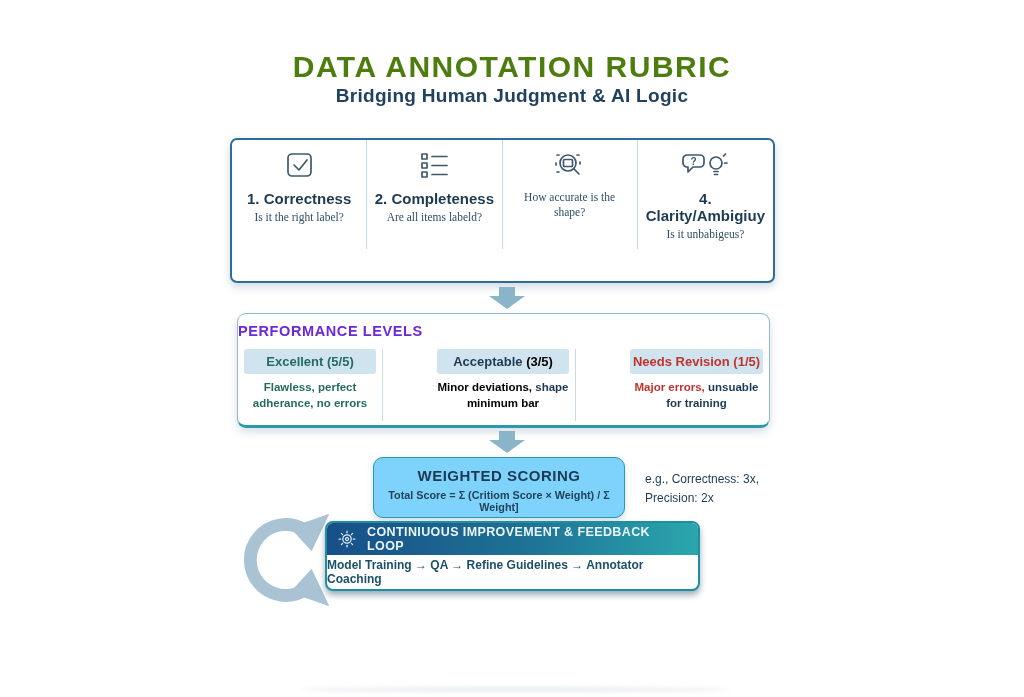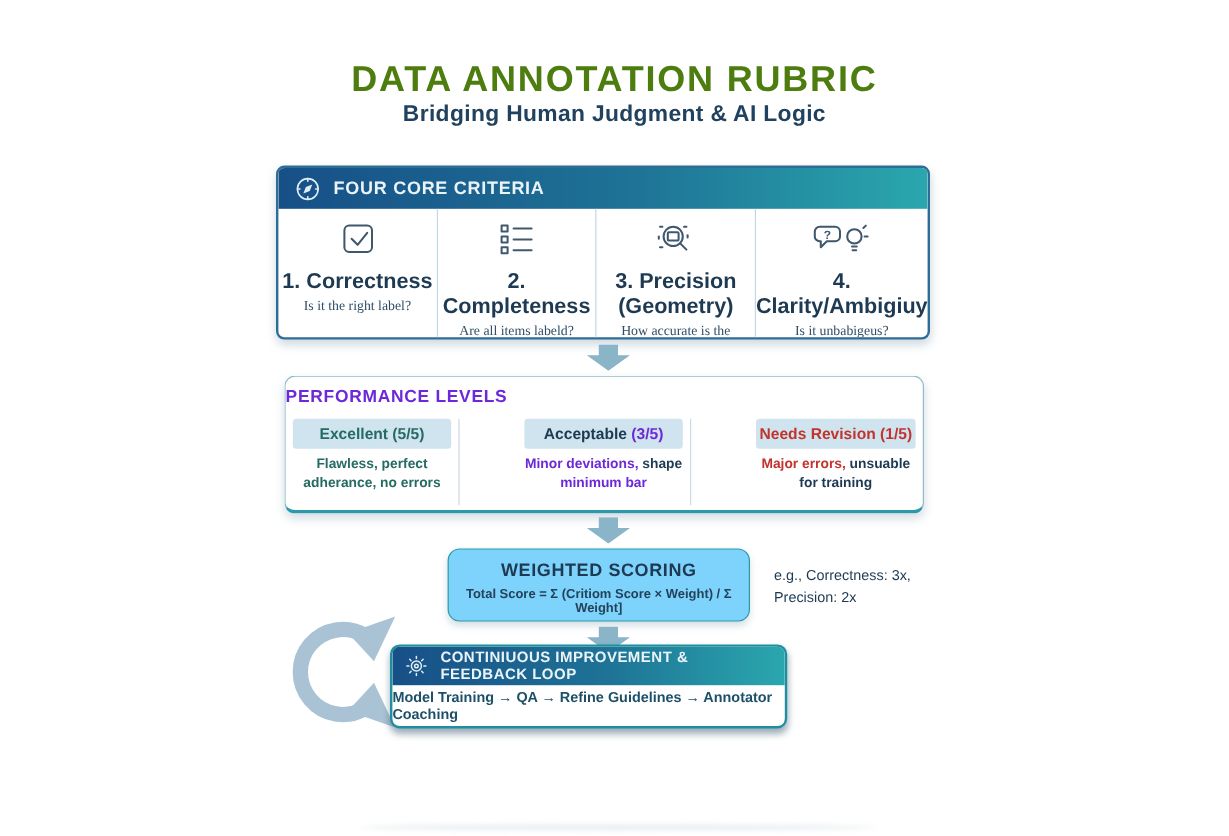--- a/index.html
+++ b/index.html
@@ -27,21 +27,21 @@
     display:flex; align-items:center; gap:10px; padding:0 13px;
     height:34px; background:linear-gradient(90deg,#174f87 0%, #1e7396 55%, #2aa7ae 100%);
     color:#eaf4f8; font-weight:bold; letter-spacing:0.6px;
   }
   .criteria-box .grad-header { font-size:15px; }
   .criteria-cols { display:grid; grid-template-columns:1fr 1fr 1fr 1fr; height:109px; }
   .ccol { border-right:1px solid #c3d8e2; padding-top:10px; text-align:center; }
   .ccol:last-child { border-right:none; }
   .cicon { height:36px; margin-bottom:4px; }
   .cicon svg { stroke:#3f586d; fill:none; stroke-width:1.7; stroke-linecap:round; stroke-linejoin:round; }
-  .ctitle { font-size:18px; font-weight:bold; color:#1d3a52; margin-bottom:3px; }
+  .ctitle { font-size:15px; font-weight:bold; color:#1d3a52; margin-bottom:3px; }
   .cdesc { font-size:11.5px; color:#2f4d66; line-height:1.3; padding:0 8px;font-family:Liberation Serif, serif; }
 
   
   .down-arrow { position:absolute; left:489px; width:36px; height:22px; }
   .down-arrow polygon { fill:#8ab4c8; }
   .arrow-1 { top:287px; }
   .arrow-2 { top:431px; }
   .arrow-3 { top:522px; }
 
   
@@ -53,39 +53,39 @@
   .perf-title { text-align:left; font-size:14.5px; font-weight:bold; color:#6d28d9;
     letter-spacing:0.6px; padding-top:9px; }
   .perf-cols { display:grid; grid-template-columns:1fr 1fr 1fr; margin-top:10px; height:72px;gap:48px; }
   .pcol { border-right:1px solid #ccdae2; padding:0 6px; }
   .pcol:last-child { border-right:none; }
   .pband { background:#cfe4ef; border-radius:3px; height:25px; line-height:25px;
     text-align:center; font-size:13px; font-weight:bold; }
   .pdesc { text-align:center; font-size:11.5px; font-weight:600; line-height:1.35; padding-top:6px; }
   .c-navy { color:#1d3a52; }
   .c-green { color:#256b62; }
-  .c-orange { color:#6d28d9; }
+  .c-orange { color:#000000; }
   .c-red { color:#c2332e; }
 
   
   .scoring-box {
     position:absolute; left:373px; top:457px; width:252px; height:61px;
     border:1.6px solid #2a9aa8; border-radius:10px; background:#7dd3fc;
     box-shadow:0 3px 6px rgba(120,150,170,0.3); text-align:center;
   }
   .scoring-title { font-size:15px; font-weight:bold; color:#1d3a52; letter-spacing:0.5px; padding-top:9px; }
   .scoring-formula { font-size:10.8px; color:#24425a; font-weight:600; padding-top:5px; }
   .scoring-note {
     position:absolute; left:645px; top:470px; width:140px;
     font-size:12px; font-weight:400; color:#1d3a52; line-height:1.55;
   }
 
   
   .feedback-box {
-    position:absolute; left:325px; top:537px; width:331px; height:70px;
+    position:absolute; left:325px; top:521px; width:375px; height:70px;
     border:2px solid #1f8fa0; border-radius:8px; background:#fff;
     box-shadow:0 4px 6px rgba(35,70,95,0.45); overflow:hidden;
   }
   .feedback-box .grad-header { height:32px; font-size:12.5px; letter-spacing:0.4px; padding:0 10px; }
   .feedback-body {
     height:34px; display:flex; align-items:center; justify-content:center;
     font-size:12px; font-weight:600; color:#1c5068;
   }
 
   
@@ -102,33 +102,20 @@
 </style>
 </head>
 <body>
 
 <div class="canvas">
 
   <div class="page-title">DATA ANNOTATION RUBRIC</div>
   <div class="page-subtitle">Bridging Human Judgment &amp; AI Logic</div>
 
   <div class="criteria-box">
-    <div class="grad-header">
-      <span class="hicon">
-        <svg width="23" height="23" viewBox="0 0 24 24" fill="none" stroke="#dfeef4" stroke-width="1.4" stroke-linecap="round">
-          <circle cx="12" cy="12" r="9"></circle>
-          <line x1="12" y1="3" x2="12" y2="5.2"></line>
-            <line x1="12" y1="18.8" x2="12" y2="21"></line>
-          <line x1="3" y1="12" x2="5.2" y2="12"></line>
-            <line x1="18.8" y1="12" x2="21" y2="12"></line>
-          <polygon points="12,6.5 14.4,12 12,17.5 9.6,12" transform="rotate(45 12 12)" fill="#dfeef4" stroke="none"></polygon>
-        </svg>
-      </span>
-      <span>FOUR CORE CRITERIA</span>
-    </div>
     <div class="criteria-cols">
 
       <div class="ccol">
         <div class="cicon">
           <svg width="40" height="34" viewBox="0 0 40 34">
             <rect x="9" y="4" width="23" height="22" rx="4"></rect>
             <path d="M15 15 l5 5 l8 -10"></path>
           </svg>
         </div>
         <div class="ctitle">1. Correctness</div>
@@ -156,21 +143,20 @@
             <circle cx="18" cy="13" r="8"></circle>
             <rect x="13.5" y="9.5" width="9" height="7" rx="1"></rect>
             <line x1="24" y1="19" x2="29" y2="24"></line>
             <line x1="7" y1="5" x2="9" y2="5"></line>
               <line x1="27" y1="5" x2="29" y2="5"></line>
             <line x1="7" y1="22" x2="9" y2="22"></line>
               <line x1="6" y1="13" x2="6" y2="15"></line>
             <line x1="30" y1="12" x2="30" y2="14"></line>
           </svg>
         </div>
-        <div class="ctitle">3. Precision (Geometry)</div>
         <div class="cdesc">How accurate is the shape?</div>
       </div>
 
       <div class="ccol">
         <div class="cicon">
           <svg width="48" height="34" viewBox="0 0 48 34">
             <path d="M6 5 h13 a4 4 0 0 1 4 4 v4 a4 4 0 0 1 -4 4 h-7 l-5 5 v-5 h-1 a4 4 0 0 1 -4 -4 v-4 a4 4 0 0 1 4 -4 z"></path>
             <text x="12.5" y="15" font-size="10" font-weight="bold" fill="#3f586d" stroke="none" text-anchor="middle">?</text>
             <circle cx="35" cy="13" r="6"></circle>
             <line x1="33" y1="21.5" x2="37" y2="21.5"></line>

